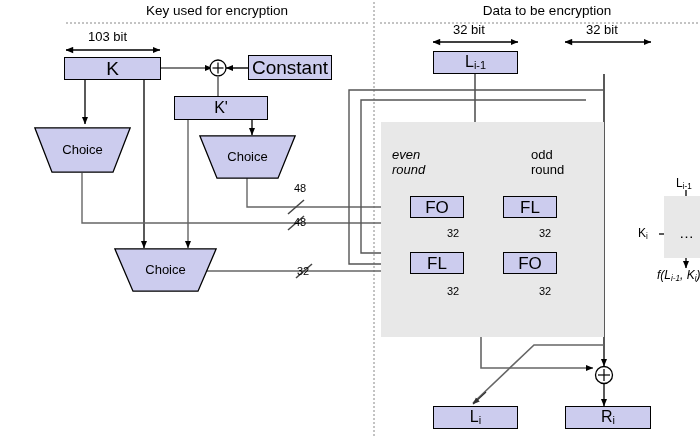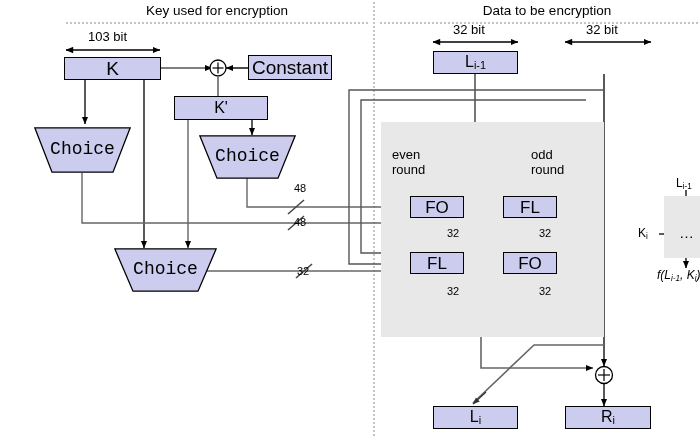--- a/index.html
+++ b/index.html
@@ -33,23 +33,22 @@
   .b-k{font-size:19px;}
   .b-const{font-size:19px;}
   .b-kp{font-size:16px;}
   .b-lr{font-size:16px;}
   .b-fo{font-size:17px;}
 
   
   .choice{
     position:absolute;
     display:flex;align-items:center;justify-content:center;
-    white-space:nowrap;font-size:18px;
+    white-space:nowrap;font-size:13px;
     box-sizing:border-box;
-    font-family:Liberation Mono, monospace;
   }
   .choice .cshape{
     position:absolute;left:0;top:0;width:100%;height:100%;
   }
   .choice .ctext{position:relative;z-index:2;padding-bottom:2px;}
 
   
   .ann{position:absolute;font-size:11px;white-space:nowrap;}
   .bitlbl{position:absolute;font-size:13px;white-space:nowrap;}
   .roundlbl{position:absolute;font-size:13px;white-space:nowrap;line-height:1.12;}
@@ -226,21 +225,21 @@
   <div class="bitlbl" style="left:437px;top:22px;">32 bit</div>
   <div class="bitlbl" style="left:570px;top:22px;">32 bit</div>
 
   <div class="box b-lr" style="left:417px;top:51px;width:85px;height:23px;">
     <span class="box-lbl">
       <span>L</span><sub>i-1</sub>
     </span>
   </div>
 
 
-  <div class="roundlbl" style="left:376px;top:148px;">
+  <div class="roundlbl" style="left:376px;top:148px;font-style:italic;">
     <div>even</div>
     <div>round</div>
   </div>
   <div class="roundlbl" style="left:515px;top:148px;">
     <div>odd</div>
     <div>round</div>
   </div>
 
   <div class="box b-fo" style="left:394px;top:196px;width:54px;height:22px;">
     <span class="box-lbl">FO</span>

